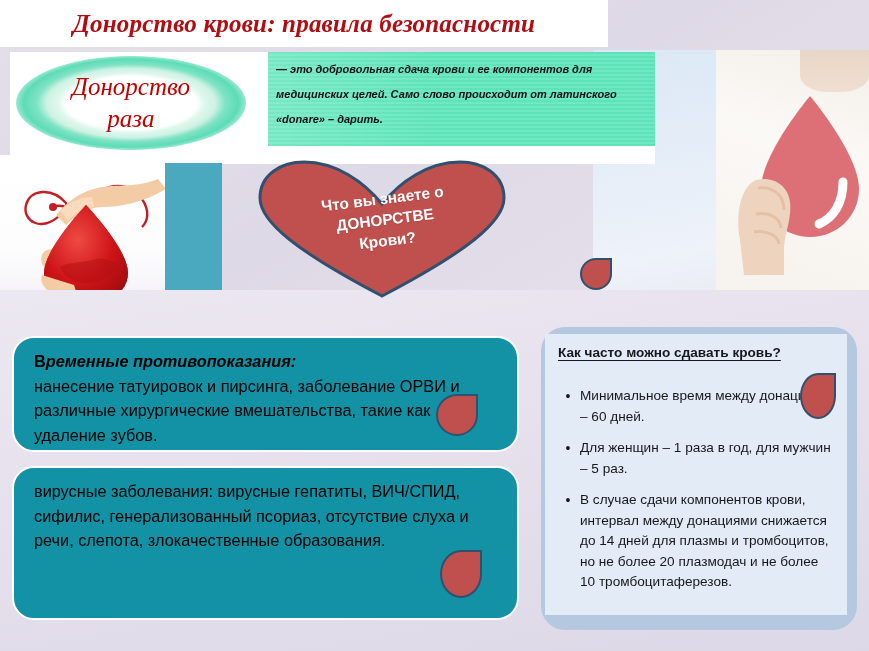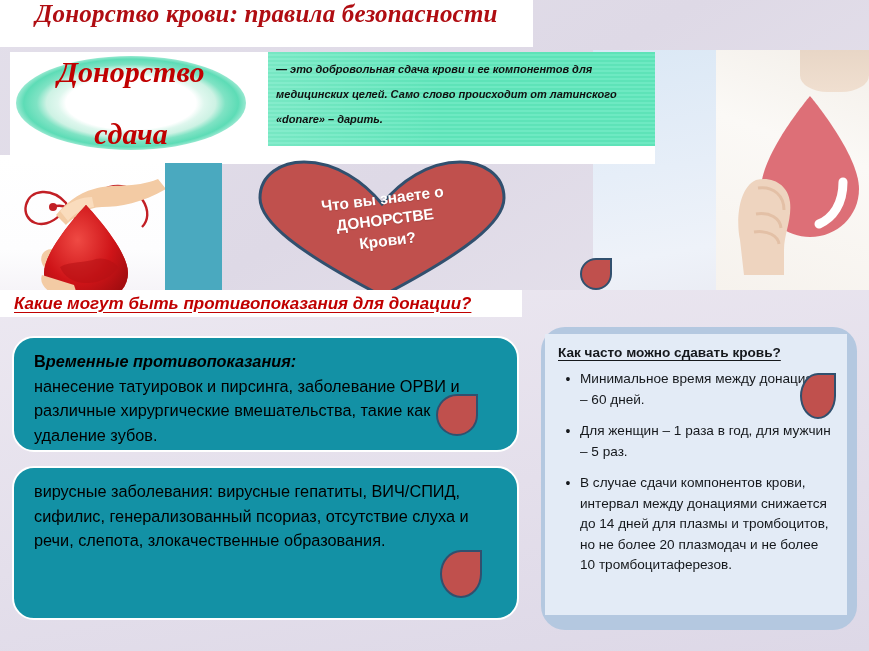--- a/index.html
+++ b/index.html
@@ -46,23 +46,24 @@
     position: absolute;
     left: 0; top: 155px;
     width: 165px; height: 135px;
     background: linear-gradient(180deg, #ffffff 0%, #fdfdfe 70%, #f6f4f8 100%);
   }
 
   
   .title-bar {
     position: absolute;
     left: 0; top: 0;
-    width: 533px; height: 47px;
+    width: 608px; height: 47px;
     background: #ffffff;
     display: flex;
+    align-items: center;
     justify-content: center;
   }
   .title-text {
     font-family: "Liberation Serif", serif;
     font-style: italic;
     font-weight: bold;
     font-size: 25px;
     color: #b00d12;
     letter-spacing: 0.2px;
     white-space: nowrap;
@@ -119,25 +120,25 @@
         #a9ecd8 72%, #4fd8ae 80%,
         #3fd2a6 88%, #2ecfa0 100%);
   }
   .badge-text {
     position: absolute;
     left: 16px; top: 56px;
     width: 230px; height: 94px;
     display: flex;
     flex-direction: column;
     align-items: center;
-    justify-content: space-between;
+    justify-content: center;
     font-family: "Liberation Serif", serif;
     font-style: italic;
-    font-weight: bold;
-    font-size: 30px;
+    font-weight: normal;
+    font-size: 25px;
     line-height: 32px;
     color: #c00000;
     text-align: center;
   }
 
   
   .illus {
     position: absolute;
     left: 8px; top: 163px;
     width: 160px; height: 127px;
@@ -239,21 +240,21 @@
     background: #e3ebf6;
     padding: 9px 11px 0 11px;
     box-sizing: border-box;
   }
   .blue-head {
     font-size: 13.6px;
     font-weight: bold;
     color: #15181c;
     text-decoration: underline;
     text-underline-offset: 2.5px;
-    margin: 2px 0 9px 2px;
+    margin: 2px 0 26px 2px;
   }
   .bullet-list { margin: 0; padding: 0; list-style: none; }
   .bullet-item {
     display: flex;
     margin-bottom: 11px;
     font-size: 13.6px;
     line-height: 20.5px;
     color: #15181c;
   }
   .bullet-dot {
@@ -289,21 +290,21 @@
 
   <div class="title-bar">
     <div class="title-text">Донорство крови: правила безопасности</div>
   </div>
 
   <div class="def-panel"></div>
   <div class="def-green"></div>
   <div class="badge-oval"></div>
   <div class="badge-text">
     <span>Донорство</span>
-    <span>сдача</span>
+    <span>раза</span>
   </div>
   <div class="def-text">— это добровольная сдача крови и ее компонентов для медицинских целей. Само слово происходит от латинского «donare» – дарить.</div>
 
   <svg class="illus" viewBox="0 0 160 127">
     <path d="M92 28 C110 18 126 24 134 36 C142 48 140 58 134 64" stroke="#c21f25" stroke-width="2.4" fill="none"></path>
     <path d="M58 40 C44 24 22 26 18 42 C14 58 34 70 52 52 C58 46 60 44 58 40 Z" stroke="#c21f25" stroke-width="2.4" fill="none"></path>
     <path d="M44 44 C56 40 64 46 66 54" stroke="#c21f25" stroke-width="2.4" fill="none"></path>
     <circle cx="45" cy="44" r="4" fill="#c21f25"></circle>
     <path d="M62 52 C74 58 78 66 78 74" stroke="#c21f25" stroke-width="2.4" fill="none"></path>
     <path d="M86 26 C104 20 126 26 150 16 L158 26 C134 40 112 44 94 44 C78 44 64 56 58 62 L48 52 C56 42 70 30 86 26 Z" fill="#f3cba4"></path>
@@ -328,23 +329,20 @@
     <path d="M130 136 C46 92 8 62 8 38 C8 14 30 2 52 2 C84 2 112 22 130 44 C148 22 176 2 208 2 C230 2 252 14 252 38 C252 62 214 92 130 136 Z" fill="#c0504d" stroke="#31506e" stroke-width="3"></path>
   </svg>
   <div class="heart-text">
     <div>Что вы знаете о</div>
     <div>ДОНОРСТВЕ</div>
     <div>Крови?</div>
   </div>
 
   <div class="drop drop-tr" style="left:580px;top:258px;width:32px;height:32px;"></div>
 
-  <div class="q-banner">
-    <div class="q-banner-text">Какие могут быть противопоказания для донации?</div>
-  </div>
 
   <div class="teal-box" id="box-temporary">
     <div class="box-inner">
       <span class="box-head"><span class="plain">В</span><span>ременные противопоказания:</span></span>
       <span class="box-body">нанесение татуировок  и пирсинга, заболевание ОРВИ  и различные хирургические вмешательства, такие как удаление зубов.</span>
     </div>
     <div class="drop drop-tr" style="left:422px;top:56px;width:42px;height:42px;"></div>
   </div>
 
   <div class="teal-box" id="box-absolute">

